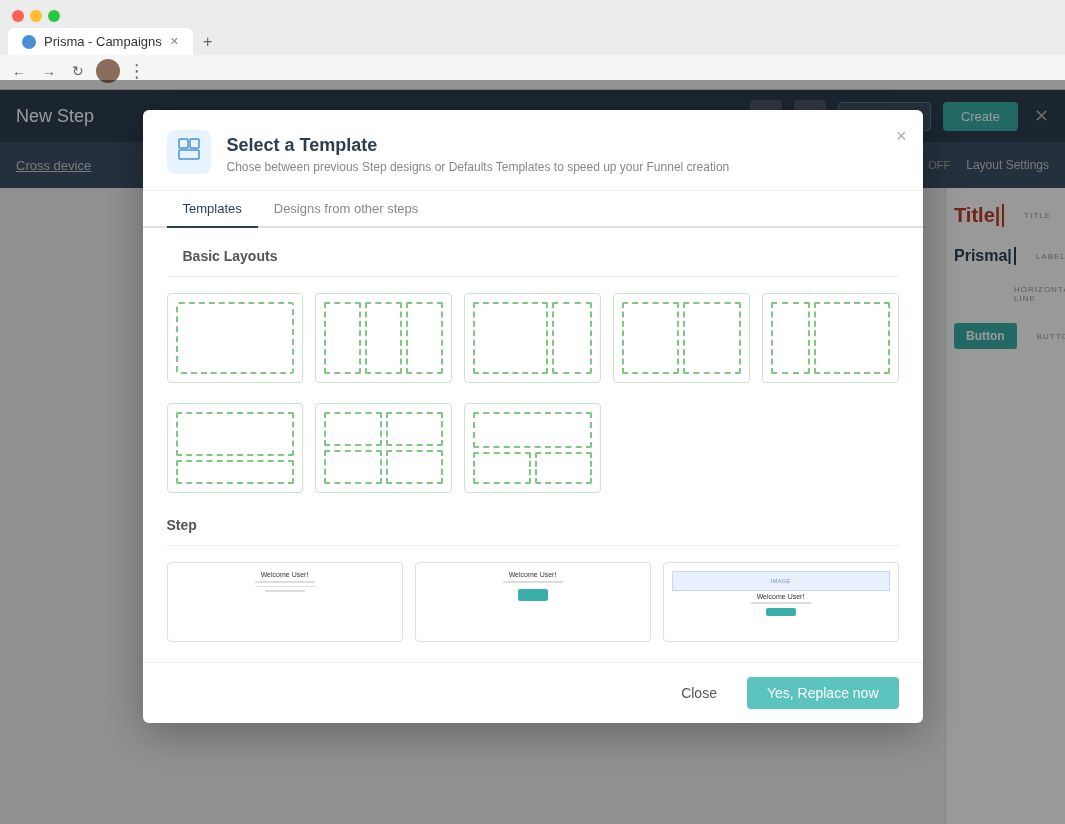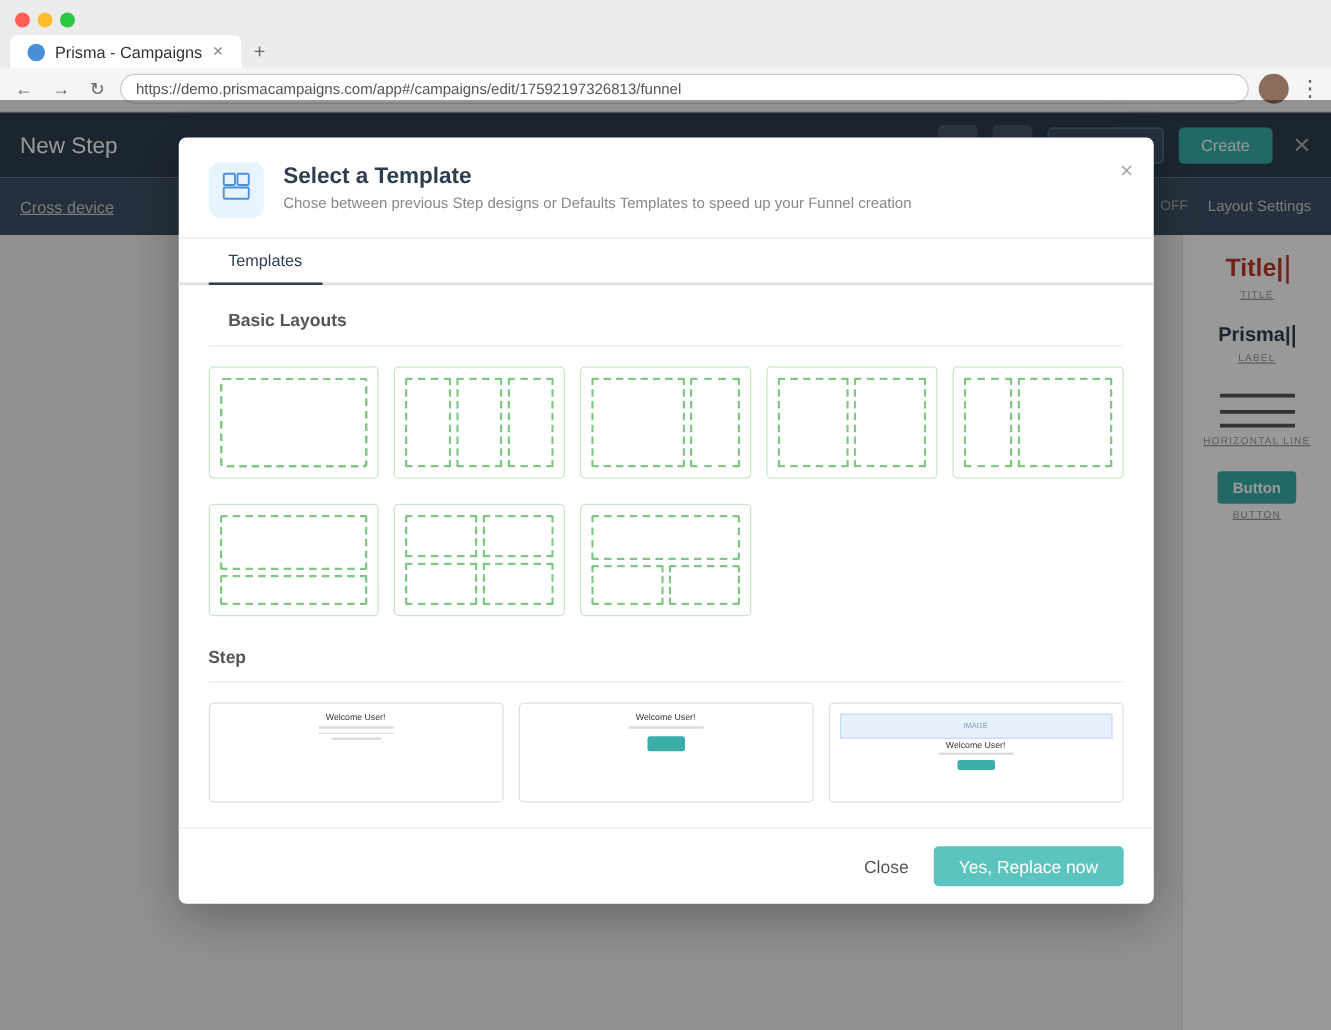--- a/index.html
+++ b/index.html
@@ -42,35 +42,35 @@
     .toggle-knob { width: 18px; height: 18px; background: #666; border-radius: 50%; position: absolute; top: 2px; right: 2px; }
     .toggle-off-label { color: #aaa; font-size: 11px; }
     .layout-settings-btn { color: #ccc; font-size: 12px; cursor: pointer; background: none; border: none; }
 
     
     .main-content { display: flex; height: calc(824px - 52px - 46px - 80px); position: relative; }
     .content-area { flex: 1; background: #f0f0f0; position: relative; }
 
     
     .right-panel { width: 120px; background: white; border-left: 1px solid #e0e0e0; padding: 16px 8px; display: flex; flex-direction: column; gap: 20px; }
-    .panel-element { display: flex; flex-direction: column; align-items: center; gap: 4px; }
+    .panel-element { display: flex; flex-direction: row; align-items: center; gap: 20px; }
     .panel-title-preview { font-size: 20px; font-weight: bold; color: #c0392b; border-right: 2px solid #c0392b; padding-right: 2px; }
-    .panel-label-text { font-size: 8px; color: #999; letter-spacing: 1px; text-decoration: underline; }
+    .panel-label-text { font-size: 8px; color: #999; letter-spacing: 1px; }
     .panel-label-preview { font-size: 16px; font-weight: bold; color: #2d3e50; border-right: 2px solid #2d3e50; padding-right: 2px; }
     .panel-button-preview { background: #3aafa9; color: white; padding: 6px 12px; border-radius: 3px; font-size: 12px; font-weight: bold; }
     .panel-hline { width: 60px; height: 3px; background: #555; margin: 4px 0; }
     .panel-hline-2 { width: 60px; height: 3px; background: #555; margin: 2px 0; }
     .panel-hline-3 { width: 60px; height: 3px; background: #555; margin: 2px 0; }
 
     
     .modal-overlay { position: fixed; top: 80px; left: 0; width: 1065px; height: 744px; background: rgba(0,0,0,0.4); z-index: 100; display: flex; align-items: flex-start; justify-content: center; padding-top: 30px; }
 
     
     .modal { background: white; border-radius: 6px; width: 780px; max-height: 650px; display: flex; flex-direction: column; box-shadow: 0 10px 40px rgba(0,0,0,0.3); }
-    .modal-header { padding: 20px 24px 16px; display: flex; align-items: flex-start; gap: 16px; border-bottom: 1px solid #eee; position: relative; }
+    .modal-header { padding: 20px 24px 16px; display: flex; align-items: flex-end; gap: 16px; border-bottom: 1px solid #eee; position: relative; }
     .modal-icon { width: 44px; height: 44px; background: #e8f4fd; border-radius: 8px; display: flex; align-items: center; justify-content: center; flex-shrink: 0; }
     .modal-icon-inner { font-size: 22px; color: #4a90d9; }
     .modal-header-text { flex: 1; }
     .modal-title { font-size: 18px; font-weight: 600; color: #2d3e50; margin-bottom: 4px; }
     .modal-subtitle { font-size: 12px; color: #888; }
     .modal-close-btn { background: none; border: none; color: #aaa; font-size: 18px; cursor: pointer; position: absolute; right: 16px; top: 16px; }
 
     
     .modal-tabs { display: flex; border-bottom: 2px solid #e0e0e0; padding: 0 24px; }
     .modal-tab { padding: 10px 16px; font-size: 13px; color: #888; cursor: pointer; border-bottom: 2px solid transparent; margin-bottom: -2px; }
@@ -126,21 +126,21 @@
     .templates-grid { display: grid; grid-template-columns: repeat(3, 1fr); gap: 12px; }
     .template-item { border: 1px solid #e0e0e0; border-radius: 4px; height: 80px; cursor: pointer; overflow: hidden; background: white; padding: 8px; }
     .template-welcome { display: flex; flex-direction: column; align-items: center; gap: 3px; }
     .template-welcome-text { font-size: 7px; color: #333; font-weight: 500; }
     .template-line { width: 60px; height: 1.5px; background: #ddd; }
     .template-line-short { width: 40px; height: 1.5px; background: #ddd; }
     .template-with-image { display: flex; flex-direction: column; gap: 2px; align-items: center; }
     .template-image-placeholder { width: 100%; height: 20px; background: #e8f0fe; border: 1px solid #c5d8f7; display: flex; align-items: center; justify-content: center; font-size: 6px; color: #7a9cc4; }
 
     
-    .modal-footer { padding: 14px 24px; border-top: 1px solid #eee; display: flex; justify-content: flex-end; gap: 6px; align-items: center; }
+    .modal-footer { padding: 14px 24px; border-top: 1px solid #eee; display: flex; justify-content: flex-end; gap: 16px; align-items: center; }
     .btn-close { background: none; border: none; color: #555; font-size: 14px; cursor: pointer; padding: 6px 14px; }
     .btn-replace { background: #5bc4be; color: white; border: none; border-radius: 4px; padding: 8px 20px; font-size: 14px; cursor: pointer; }
   </style>
 </head>
 <body>
 
 <div>
   <div class="browser-chrome">
     <div class="browser-traffic">
       <div class="traffic-dot traffic-close"></div>
@@ -152,23 +152,20 @@
         <div class="tab-favicon"></div>
         <span>Prisma - Campaigns</span>
         <span class="tab-close">✕</span>
       </div>
       <button class="new-tab-btn">+</button>
     </div>
     <div class="browser-addressbar">
       <button class="browser-nav-btn">←</button>
       <button class="browser-nav-btn">→</button>
       <button class="browser-nav-btn">↻</button>
-      <div class="browser-url">
-        <span class="browser-url-text">https://demo.prismacampaigns.com/app#/campaigns/edit/17592197326813/funnel</span>
-      </div>
       <div class="browser-avatar"></div>
       <button class="browser-menu-btn">⋮</button>
     </div>
   </div>
 </div>
 
 <div class="app-header">
   <span class="app-header-title">New Step</span>
   <button class="header-nav-btn">↩</button>
   <button class="header-nav-btn">↪</button>
@@ -229,20 +226,21 @@
       </div>
       <div class="modal-header-text">
         <div class="modal-title">Select a Template</div>
         <div class="modal-subtitle">Chose between previous Step designs or Defaults Templates to speed up your Funnel creation</div>
       </div>
       <button class="modal-close-btn">×</button>
     </div>
 
     <div class="modal-tabs">
       <div class="modal-tab active">Templates</div>
+      <div class="modal-tab">Designs from other steps</div>
     </div>
 
     <div class="modal-body">
       <div class="section-title">Basic Layouts</div>
       <hr class="section-divider">
 
       <div class="layouts-grid">
         <div class="layout-item">
           <div class="layout-single"></div>
         </div>

